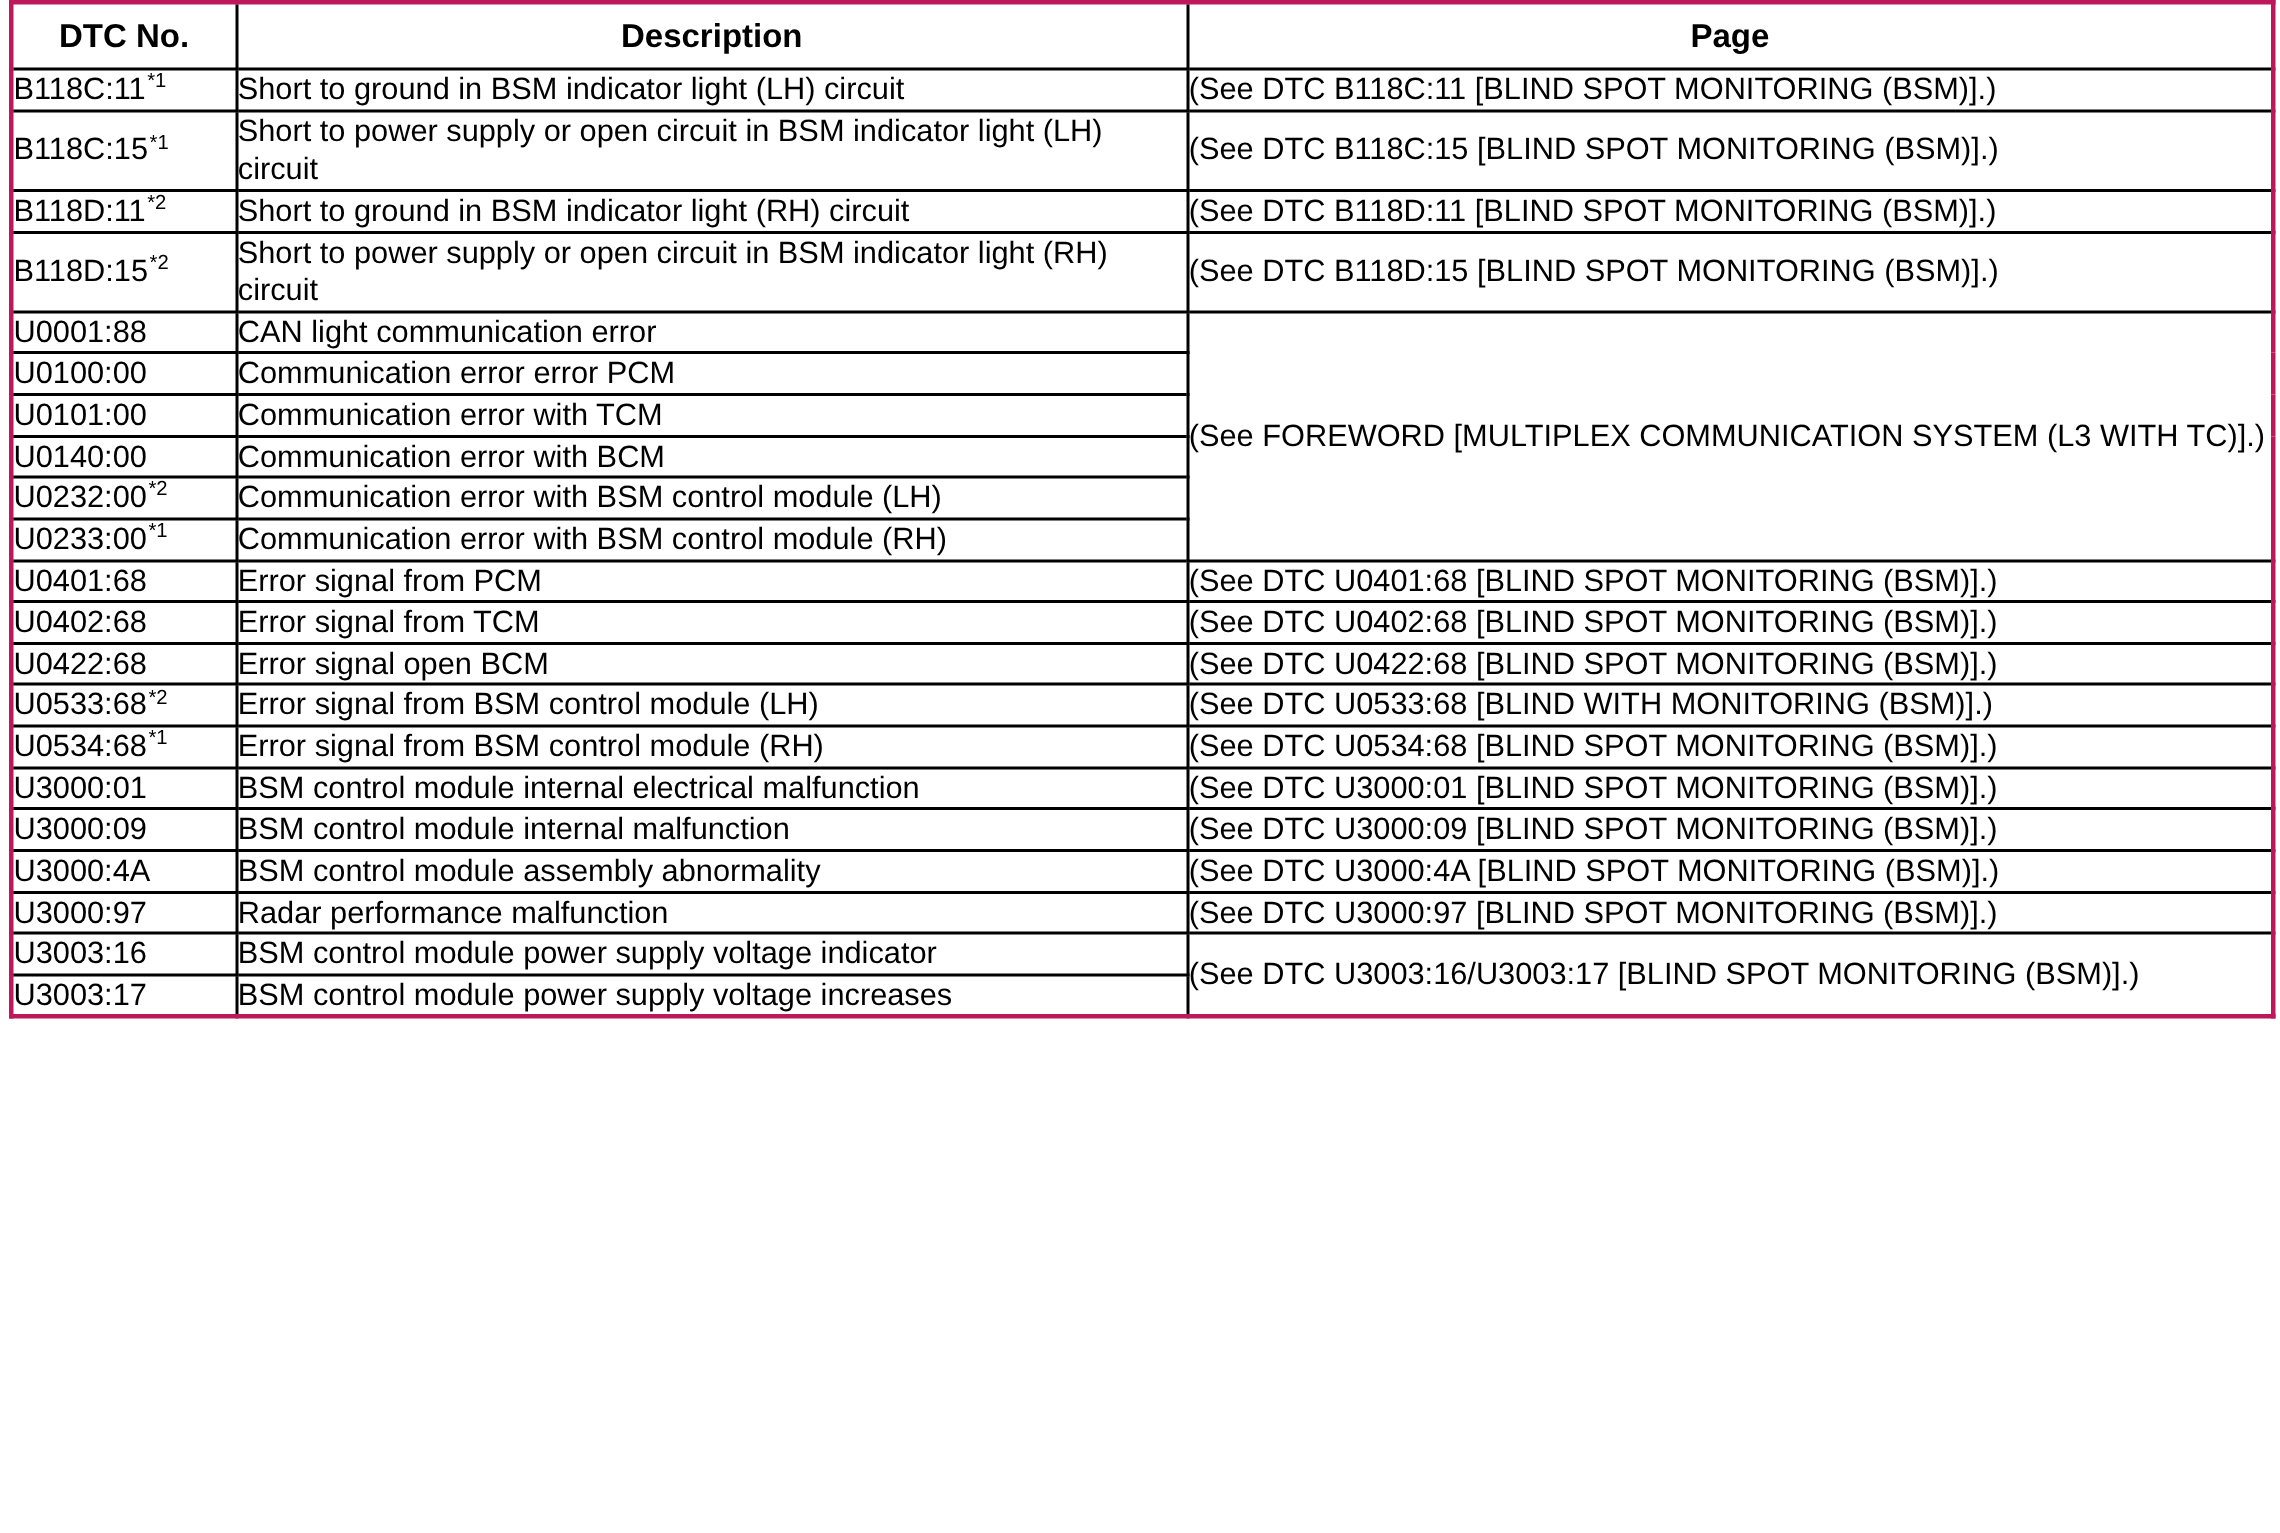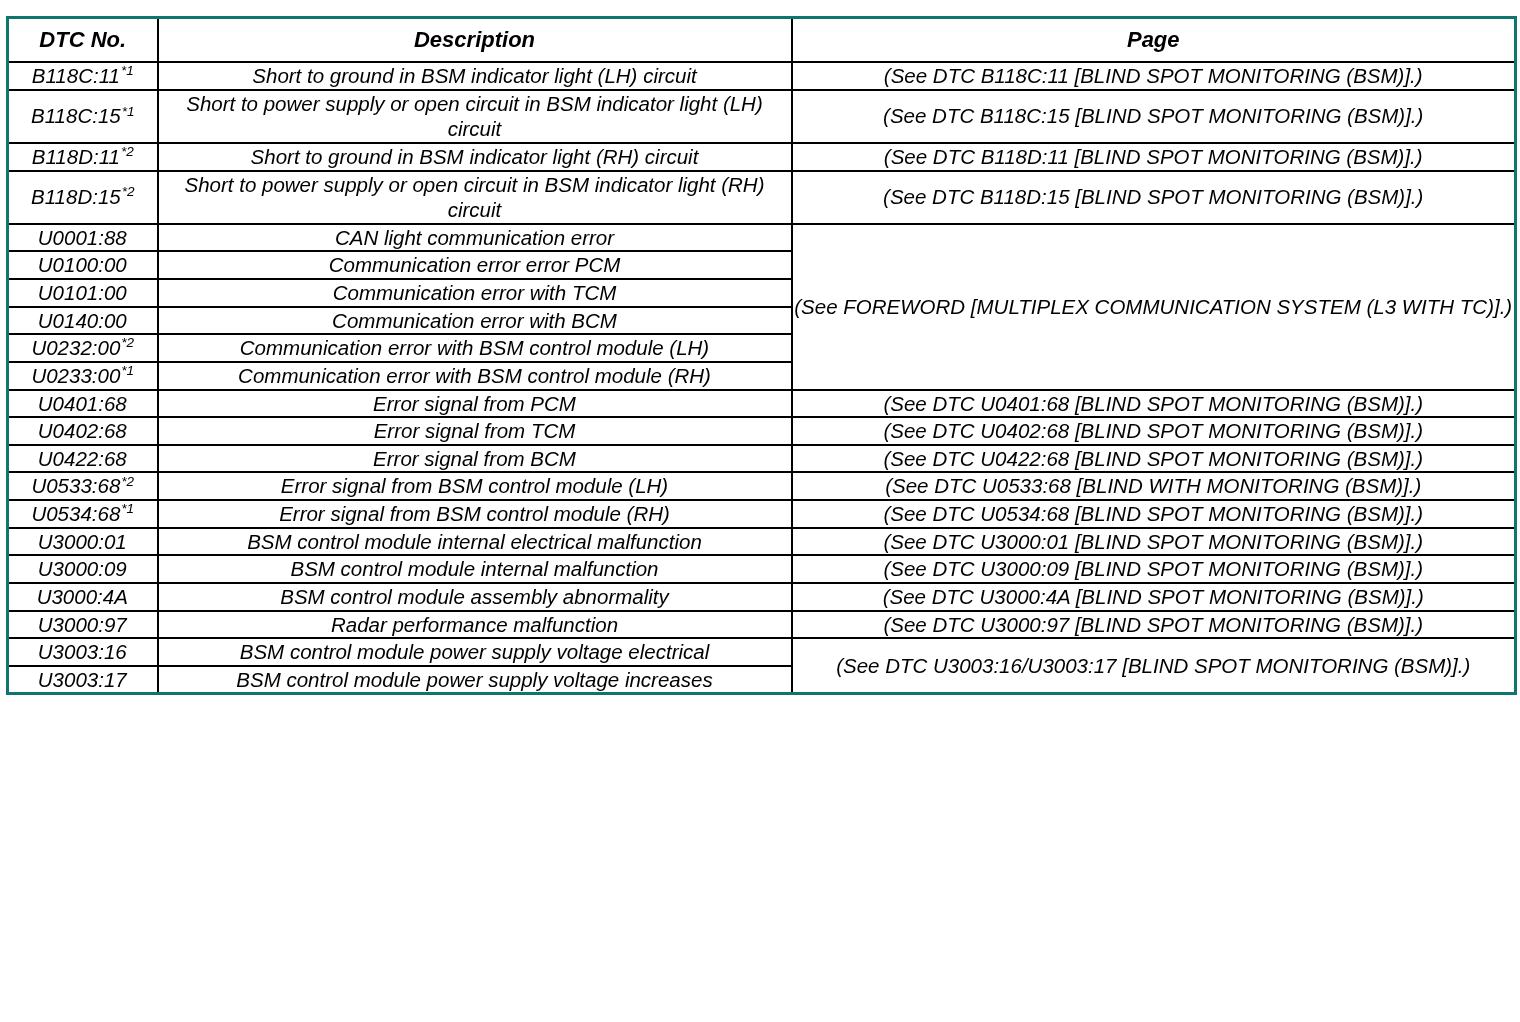--- a/index.html
+++ b/index.html
@@ -16,36 +16,34 @@
   .page {
     width: 1520px;
     height: 1022px;
     position: relative;
     box-sizing: border-box;
   }
   table.dtc-table {
     border-collapse: collapse;
     table-layout: fixed;
     width: 1508px;
-    margin: 16px 0 0 6px;
-    border: 3px solid #0f766e;
-    font-style: italic;
+    margin: 0 0 0 6px;
+    border: 3px solid #be185d;
   }
   table.dtc-table col.c-dtc { width: 150px; }
   table.dtc-table col.c-desc { width: 634px; }
   table.dtc-table col.c-page { width: 724px; }
 
   table.dtc-table th,
   table.dtc-table td {
     border: 2px solid #000;
     padding: 0;
     vertical-align: middle;
     font-size: 20.5px;
     line-height: 1.25;
-    text-align: center;
   }
   table.dtc-table thead th {
     text-align: center;
     font-weight: bold;
     font-size: 22px;
     height: 38px;
     padding: 2px 4px;
   }
   td.cell-dtc {
     padding: 5px 0 5px 8px;
@@ -146,21 +144,21 @@
       </tr>
 
       <tr>
         <td class="cell-dtc"><span>U0402:68</span><sup class="note"></sup></td>
         <td class="cell-desc">Error signal from TCM</td>
         <td class="cell-page">(See DTC U0402:68 [BLIND SPOT MONITORING (BSM)].)</td>
       </tr>
 
       <tr>
         <td class="cell-dtc"><span>U0422:68</span><sup class="note"></sup></td>
-        <td class="cell-desc">Error signal from BCM</td>
+        <td class="cell-desc">Error signal open BCM</td>
         <td class="cell-page">(See DTC U0422:68 [BLIND SPOT MONITORING (BSM)].)</td>
       </tr>
 
       <tr>
         <td class="cell-dtc"><span>U0533:68</span><sup class="note">*2</sup></td>
         <td class="cell-desc">Error signal from BSM control module (LH)</td>
         <td class="cell-page">(See DTC U0533:68 [BLIND WITH MONITORING (BSM)].)</td>
       </tr>
 
       <tr>
@@ -188,21 +186,21 @@
       </tr>
 
       <tr>
         <td class="cell-dtc"><span>U3000:97</span><sup class="note"></sup></td>
         <td class="cell-desc">Radar performance malfunction</td>
         <td class="cell-page">(See DTC U3000:97 [BLIND SPOT MONITORING (BSM)].)</td>
       </tr>
 
       <tr>
         <td class="cell-dtc"><span>U3003:16</span><sup class="note"></sup></td>
-        <td class="cell-desc">BSM control module power supply voltage electrical</td>
+        <td class="cell-desc">BSM control module power supply voltage indicator</td>
         <td class="cell-page" rowspan="2">(See DTC U3003:16/U3003:17 [BLIND SPOT MONITORING (BSM)].)</td>
       </tr>
 
       <tr>
         <td class="cell-dtc"><span>U3003:17</span><sup class="note"></sup></td>
         <td class="cell-desc">BSM control module power supply voltage increases</td>
       </tr>
     </tbody>
   </table>
 </div>

